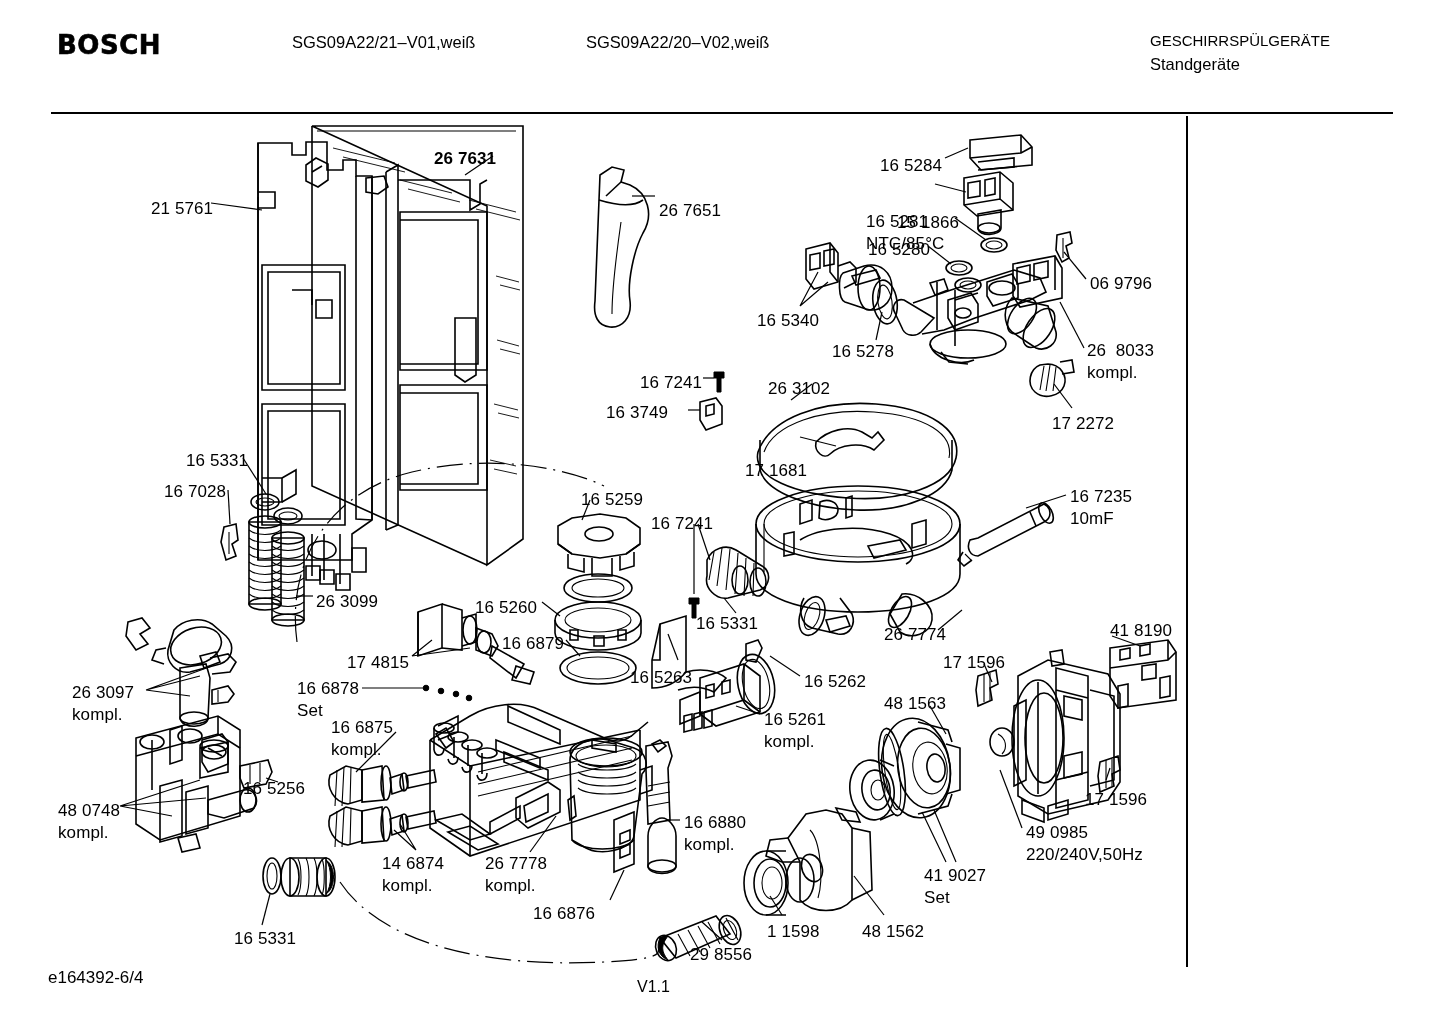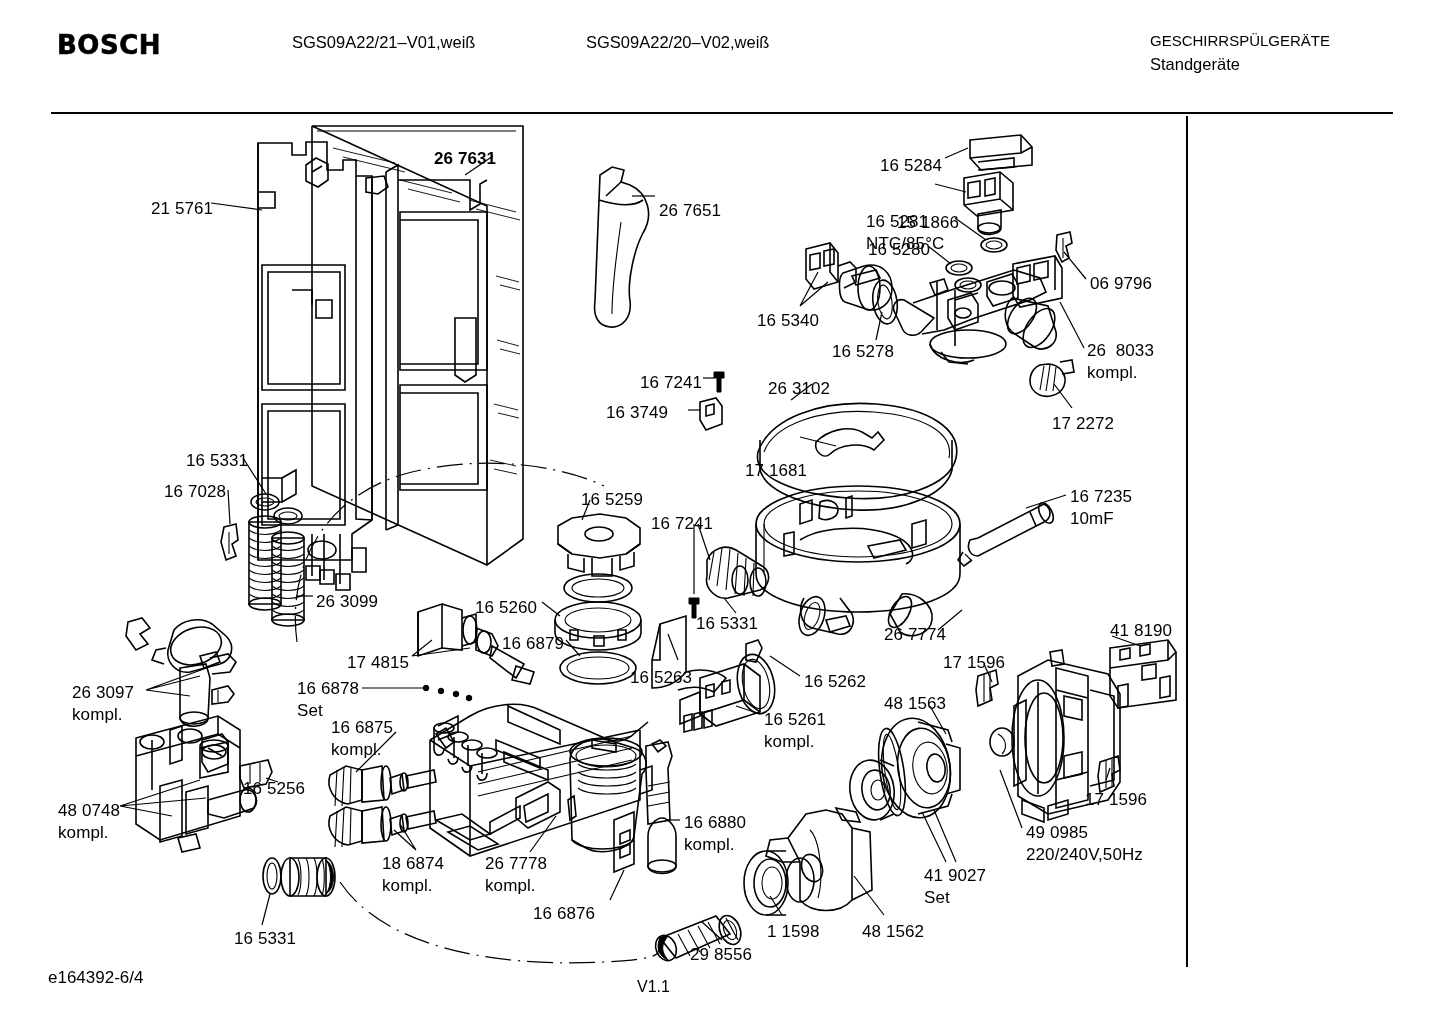--- a/index.html
+++ b/index.html
@@ -712,21 +712,21 @@
       <div class="lbl" style="left: 331px; top: 717px;">16 6875
 kompl.</div>
       <div class="lbl" style="left: 243px; top: 778px;">16 5256</div>
       <div class="lbl" style="left: 1085px; top: 789px;">17 1596</div>
       <div class="lbl" style="left: 58px; top: 800px;">48 0748
 kompl.</div>
       <div class="lbl" style="left: 1026px; top: 822px;">49 0985
 220/240V,50Hz</div>
       <div class="lbl" style="left: 684px; top: 812px;">16 6880
 kompl.</div>
-      <div class="lbl" style="left: 382px; top: 853px;">18 6874
+      <div class="lbl" style="left: 382px; top: 853px;">14 6874
 kompl.</div>
       <div class="lbl" style="left: 485px; top: 853px;">26 7778
 kompl.</div>
       <div class="lbl" style="left: 924px; top: 865px;">41 9027
 Set</div>
       <div class="lbl" style="left: 533px; top: 903px;">16 6876</div>
       <div class="lbl" style="left: 234px; top: 928px;">16 5331</div>
       <div class="lbl" style="left: 767px; top: 921px;">1 1598</div>
       <div class="lbl" style="left: 862px; top: 921px;">48 1562</div>
       <div class="lbl" style="left: 690px; top: 944px;">29 8556</div>

